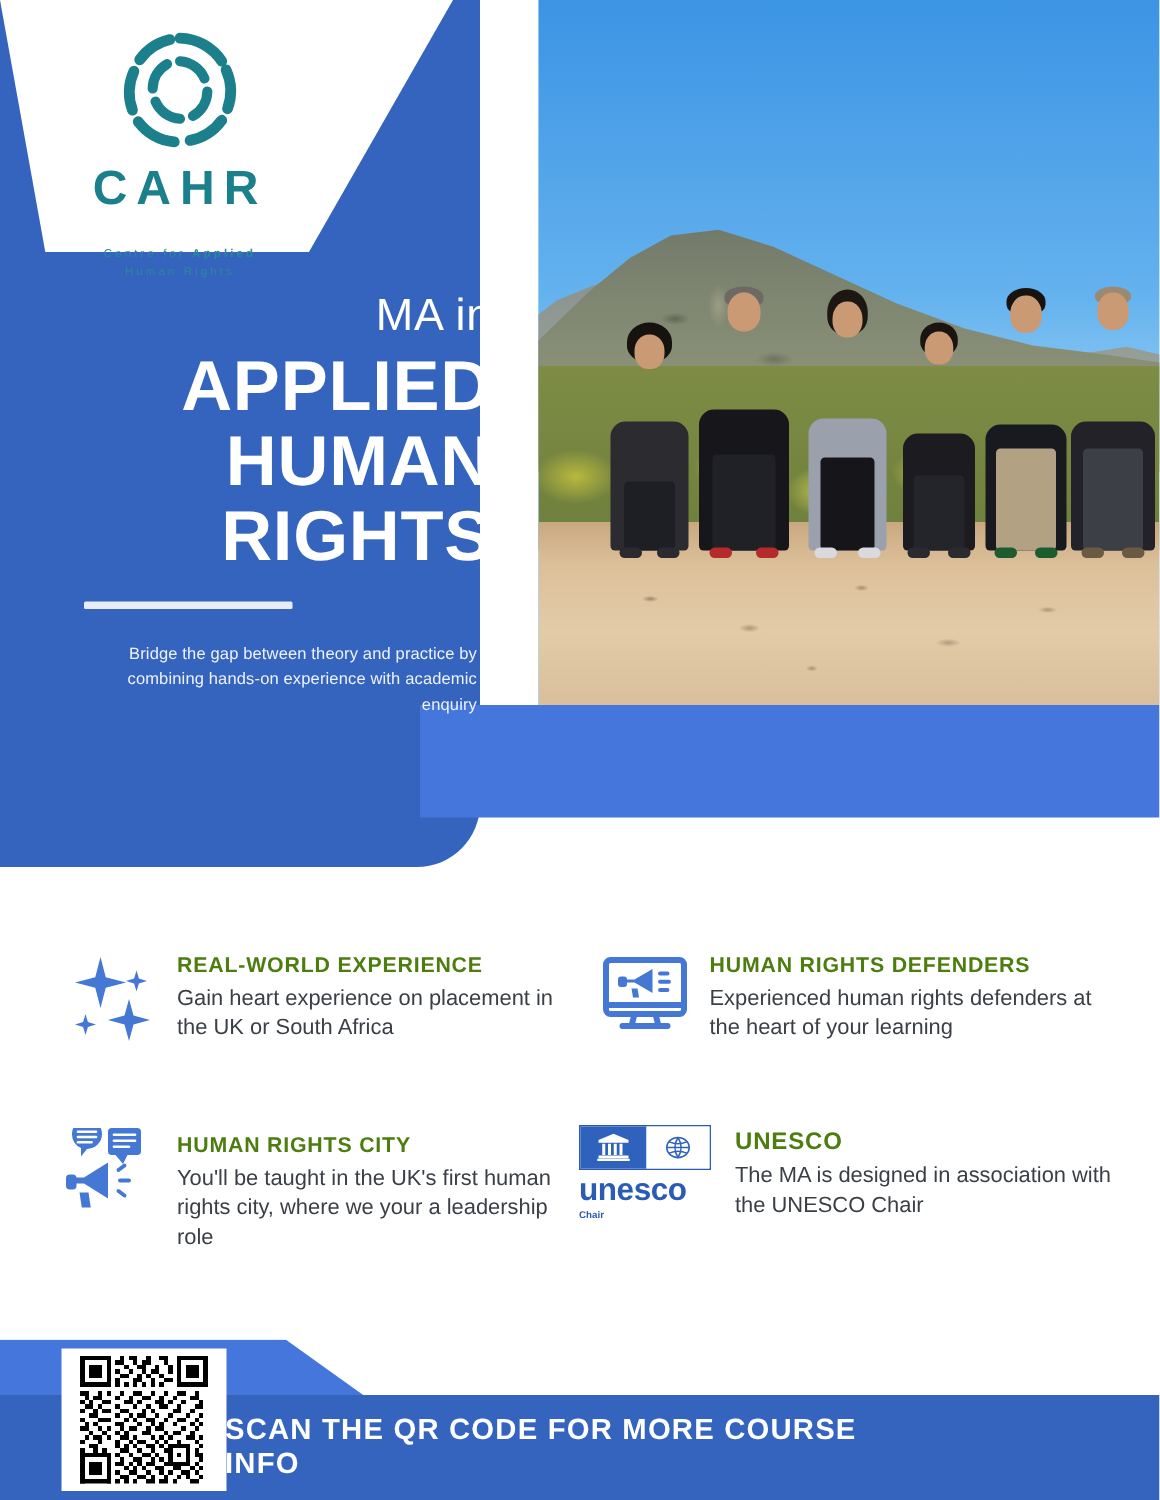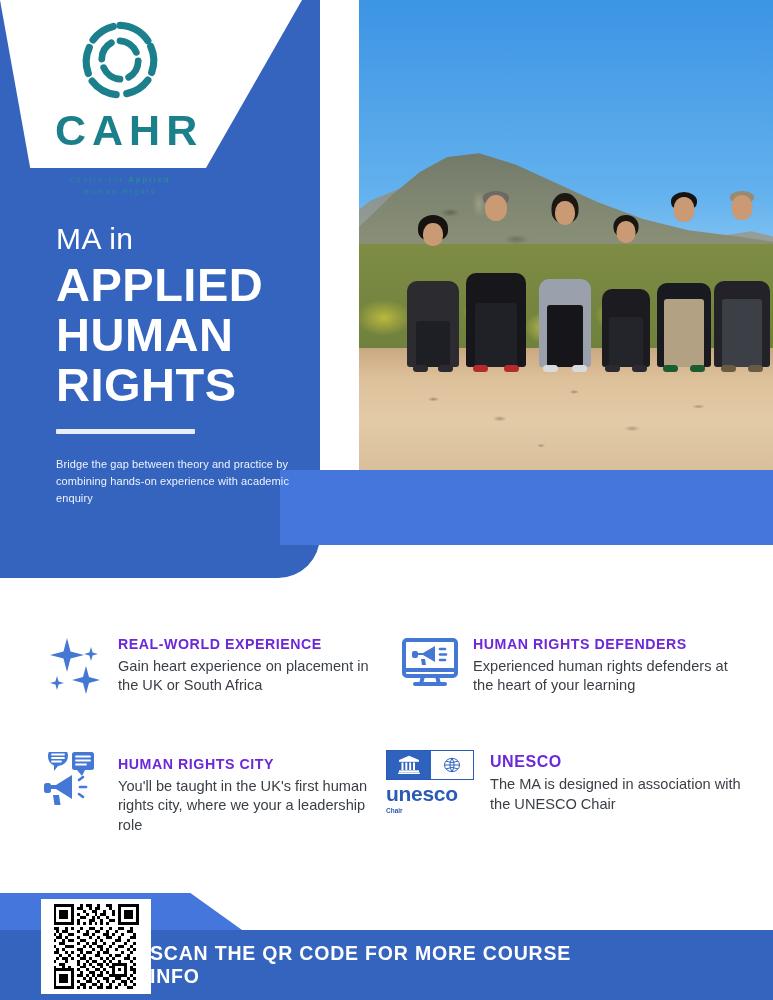--- a/index.html
+++ b/index.html
@@ -107,31 +107,31 @@
     position:absolute; left:0; top:0; width:302px; height:168px;
     background:#ffffff;
     clip-path:polygon(0 0, 100% 0, 68.2% 100%, 10% 100%);
     border-bottom-left-radius:22px;
   }
   .logo-wrap {
     position:absolute; left:55px; top:12px; width:130px; text-align:center;
   }
   .swirl { width:96px; height:96px; margin:0 auto; display:block; }
   .cahr-word {
-    font-size:43px; font-weight:700; letter-spacing:6px;
+    font-size:32px; font-weight:700; letter-spacing:6px;
     color:#1b7f8c; margin-top:1px; line-height:1;
   }
   .cahr-sub {
     font-size:7.6px; letter-spacing:2.1px; color:#2a8a95;
     margin-top:22px; line-height:1.55; font-weight:400;
   }
   .cahr-sub b { font-weight:700; }
 
   
-  .hero { position:absolute; left:56px; top:224px; width:272px; }
+  .hero { position:absolute; left:56px; top:196px; width:272px;text-align:right; }
   .hero-kicker {
     font-size:30px; color:#ffffff; font-weight:300; letter-spacing:.5px;
     line-height:1;
   }
   .hero-title {
     font-size:47px; font-weight:800; color:#ffffff; line-height:1.06;
     letter-spacing:.5px; margin-top:6px;
   }
   .hero-rule {
     width:139px; height:5px; background:#e8edf8; margin-top:20px;
@@ -144,21 +144,21 @@
 
   
   .features {
     position:absolute; left:0; top:612px; width:773px; height:270px;
   }
   .feat { position:absolute; display:flex; gap:12px; }
   .feat-icon { flex:0 0 auto; width:62px; height:62px; position:relative; }
   .feat-icon svg { display:block; }
   .feat-body { padding-top:4px; }
   .feat-title {
-    font-size:14.2px; font-weight:800; color:#6d28d9; letter-spacing:.55px;
+    font-size:14.2px; font-weight:800; color:#4d7c0f; letter-spacing:.55px;
     line-height:1.2;
   }
   .feat-text {
     margin-top:4px; font-size:14.6px; line-height:1.33; color:#3a3f46;
     font-weight:400;
   }
   .f1 { left:44px; top:20px; width:330px; }
   .f2 { left:399px; top:20px; width:350px; }
   .f3 { left:44px; top:140px; width:330px; }
   .f4 { left:386px; top:138px; width:360px; }

